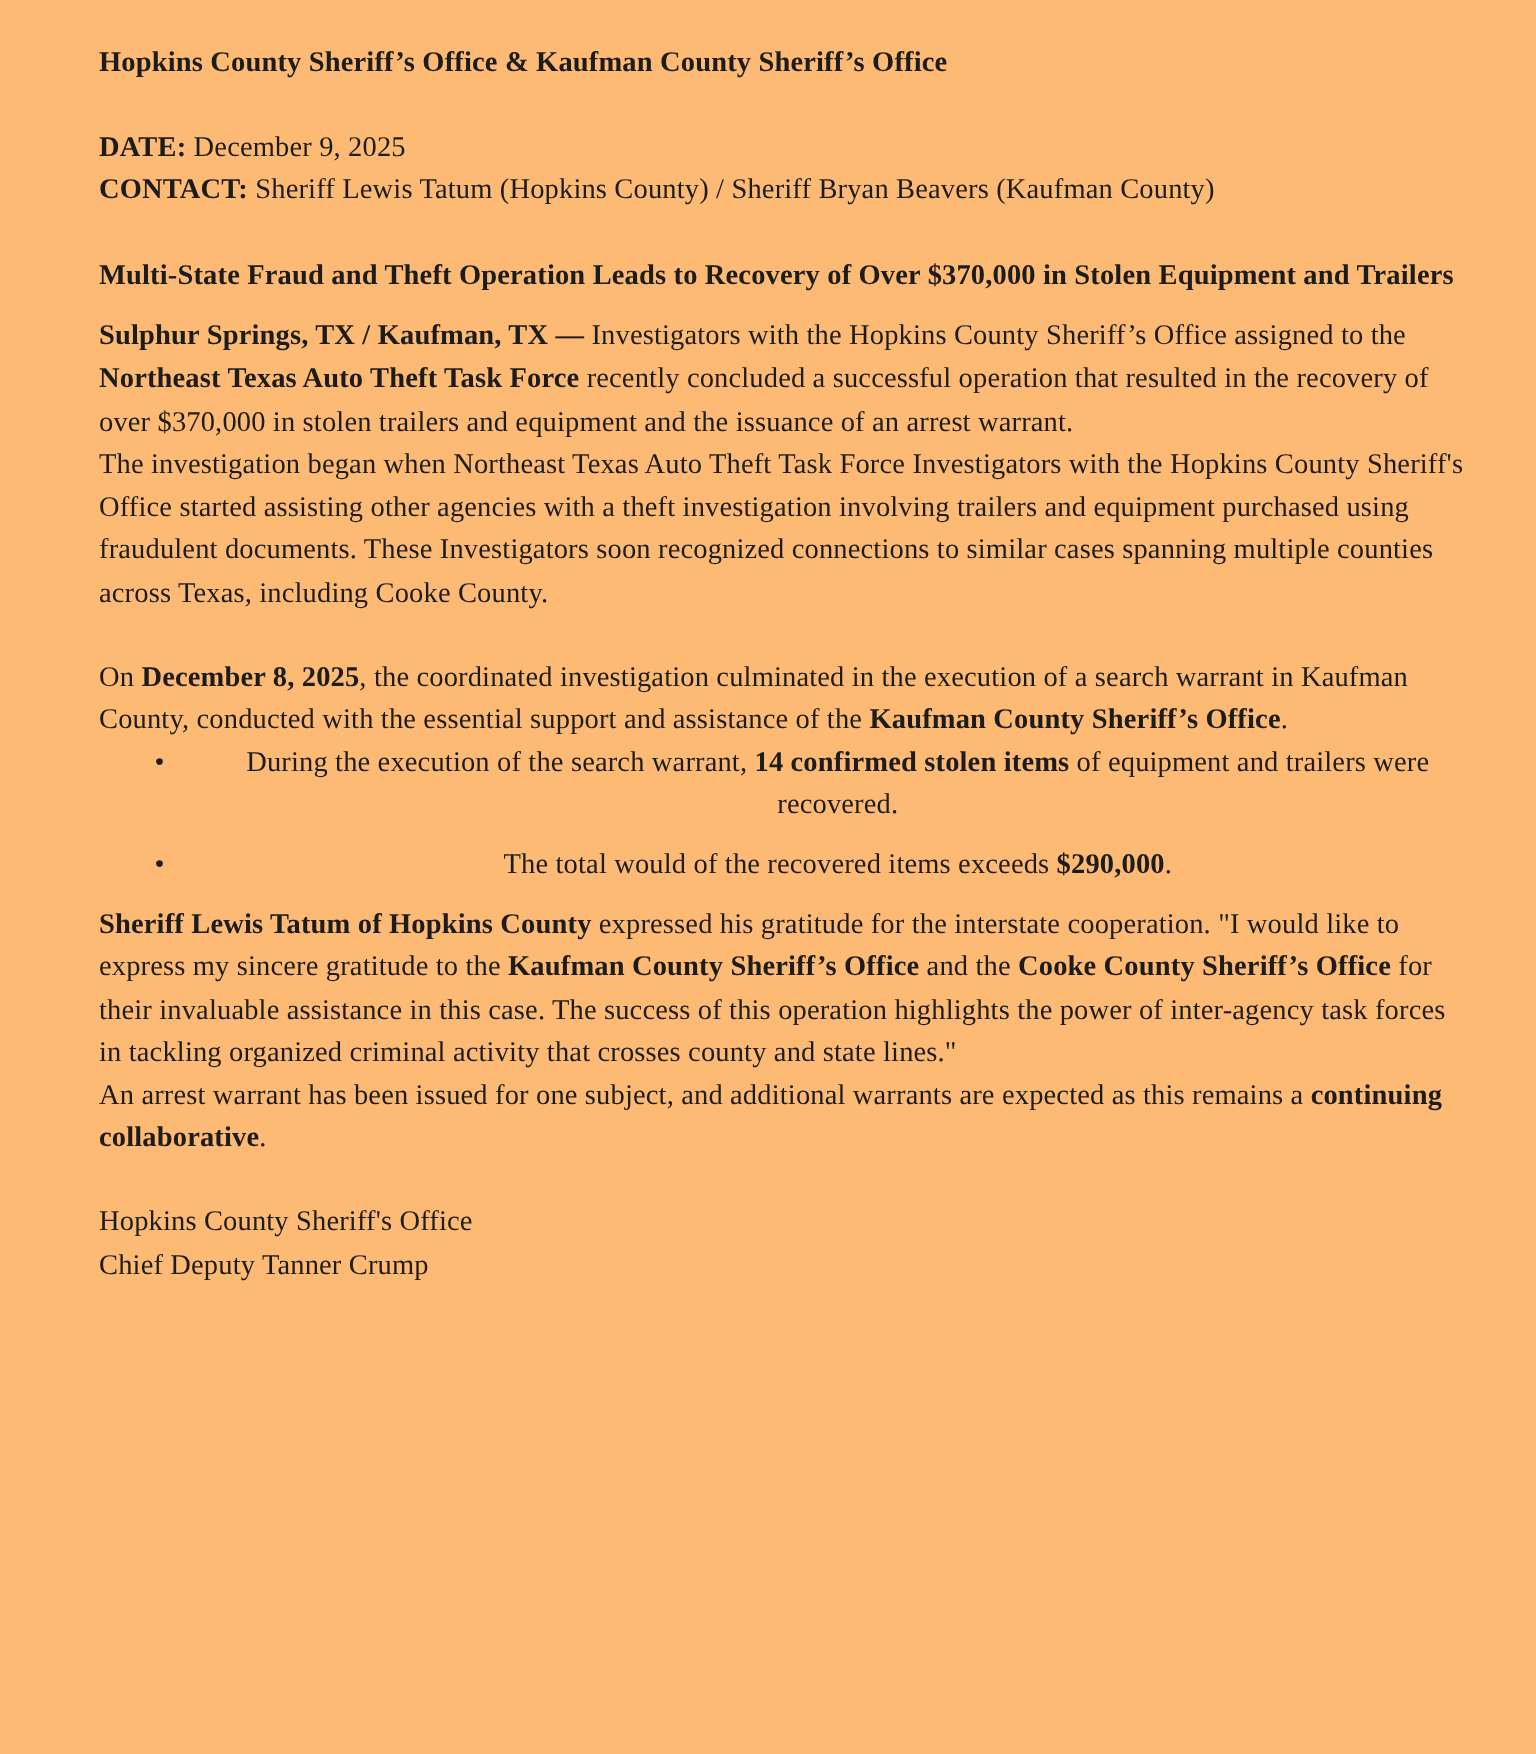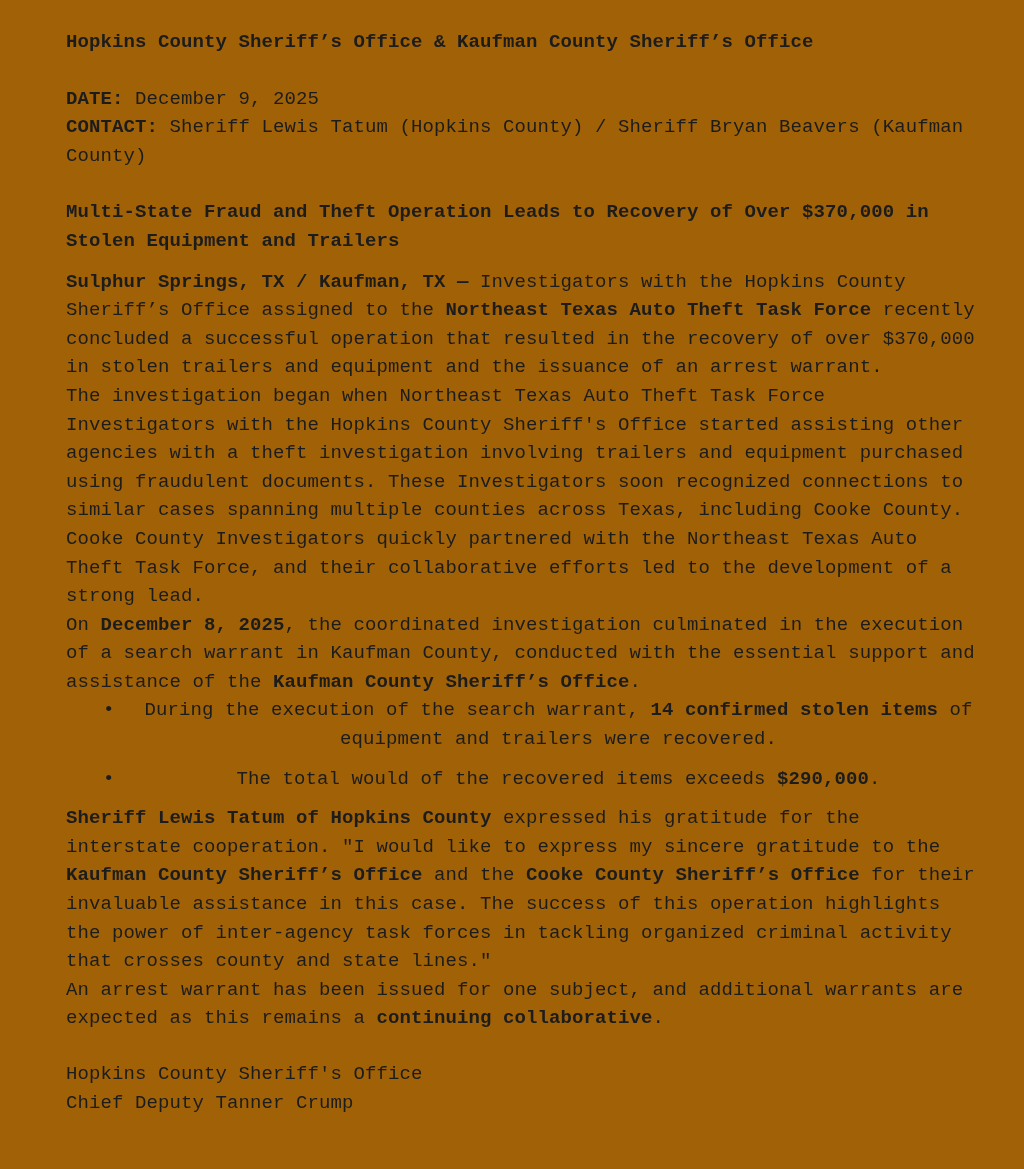--- a/index.html
+++ b/index.html
@@ -5,41 +5,41 @@
   html, body {
     margin: 0;
     padding: 0;
     background: #fdfdfd;
   }
   .page {
     width: 1024px;
     height: 1169px;
     box-sizing: border-box;
     padding: 28px 42px 0 66px;
-    font-family: Liberation Mono, monospace;
+    font-family: Liberation Serif, serif;
     font-size: 19px;
     line-height: 28.6px;
     color: #1c1c1c;
-    background: #a16207;
+    background: #fdba74;
     overflow: hidden;
     letter-spacing: 0.1px;
   }
   .b { font-weight: bold; }
   p { margin: 0; }
   .doc-title {
     font-weight: bold;
     margin-bottom: 28px;
   }
   .meta-block { margin-bottom: 28px; }
   .headline {
     font-weight: bold;
     margin-bottom: 12px;
   }
   .body-block { margin: 0; }
-  .warrant-para { }
+  .warrant-para { margin-top: 27px; }
   ul.bullet-list {
     list-style: none;
     margin: 0;
     padding: 0;
     text-align: center;
   }
   ul.bullet-list li {
     position: relative;
     padding-left: 69px;
     margin-bottom: 11px;
@@ -63,21 +63,20 @@
   <div class="meta-block">
     <p><span class="b">DATE:</span><span> December 9, 2025</span></p>
     <p><span class="b">CONTACT:</span><span> Sheriff Lewis Tatum (Hopkins County) / Sheriff Bryan Beavers (Kaufman County)</span></p>
   </div>
 
   <p class="headline">Multi-State Fraud and Theft Operation Leads to Recovery of Over $370,000 in Stolen Equipment and Trailers</p>
 
   <div class="body-block">
     <p><span class="b">Sulphur Springs, TX / Kaufman, TX — </span><span>Investigators with the Hopkins County Sheriff’s Office assigned to the </span><span class="b">Northeast Texas Auto Theft Task Force</span><span> recently concluded a successful operation that resulted in the recovery of over $370,000 in stolen trailers and equipment and the issuance of an arrest warrant.</span></p>
     <p><span>The investigation began when Northeast Texas Auto Theft Task Force Investigators with the Hopkins County Sheriff's Office started assisting other agencies with a theft investigation involving trailers and equipment purchased using fraudulent documents. These Investigators soon recognized connections to similar cases spanning multiple counties across Texas, including Cooke County.</span></p>
-    <p><span>Cooke County Investigators quickly partnered with the Northeast Texas Auto Theft Task Force, and their collaborative efforts led to the development of a strong lead.</span></p>
   </div>
 
   <p class="warrant-para"><span>On </span><span class="b">December 8, 2025</span><span>, the coordinated investigation culminated in the execution of a search warrant in Kaufman County, conducted with the essential support and assistance of the </span><span class="b">Kaufman County Sheriff’s Office</span><span>.</span></p>
 
   <ul class="bullet-list">
     <li><span>During the execution of the search warrant, </span><span class="b">14 confirmed stolen items</span><span> of equipment and trailers were recovered.</span></li>
     <li><span>The total would of the recovered items exceeds </span><span class="b">$290,000</span><span>.</span></li>
   </ul>
 
   <div class="body-block">

